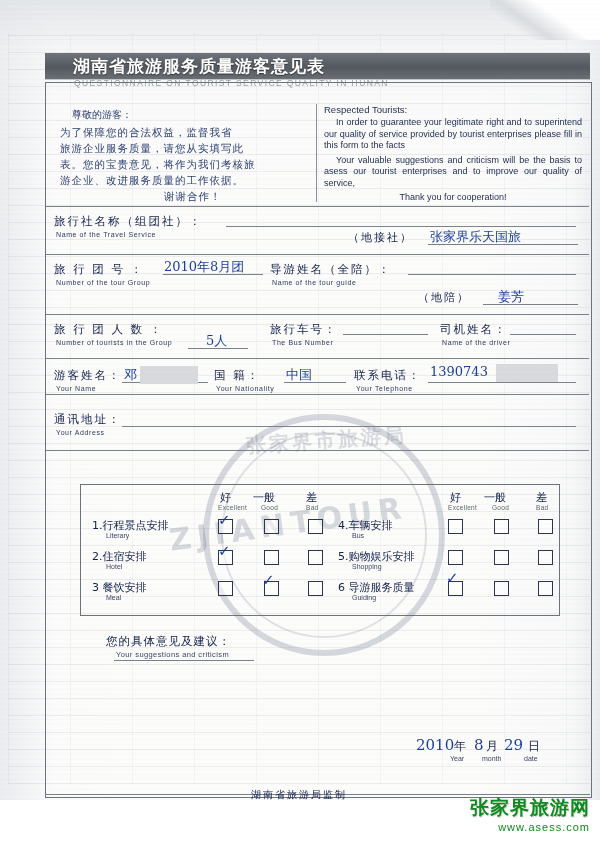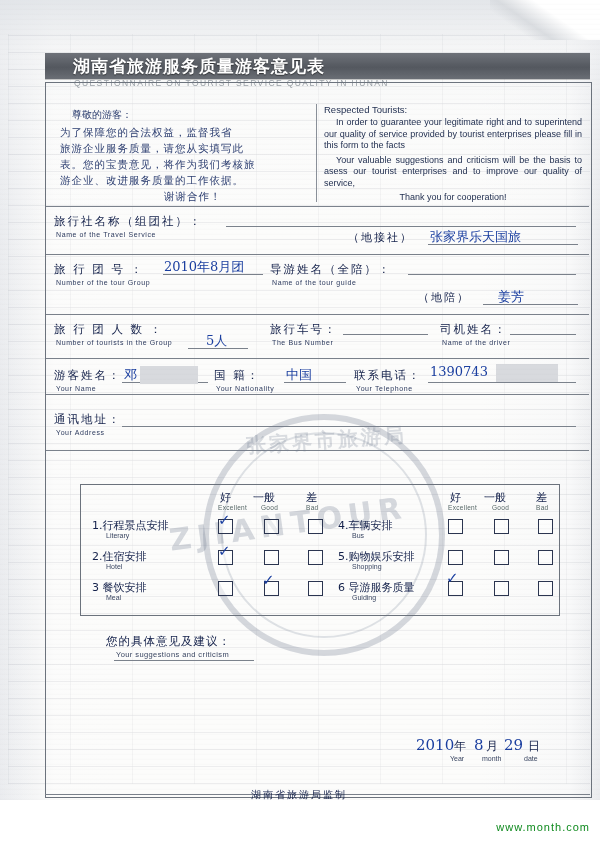--- a/index.html
+++ b/index.html
@@ -349,14 +349,15 @@
     <div class="dateen" style="left:432px;top:733px;">Year</div>
     <div class="dateen" style="left:464px;top:733px;">month</div>
     <div class="dateen" style="left:506px;top:733px;">date</div>
 
     <div class="footrule"></div>
     <div class="footer">湖南省旅游局监制</div>
   </div>
 </div>
 
 <div class="wm">
-  <div class="url">www.month.com</div>
+  <div class="cn">张家界旅游网</div>
+  <div class="url">www.asess.com</div>
 </div>
 
 </body></html>

